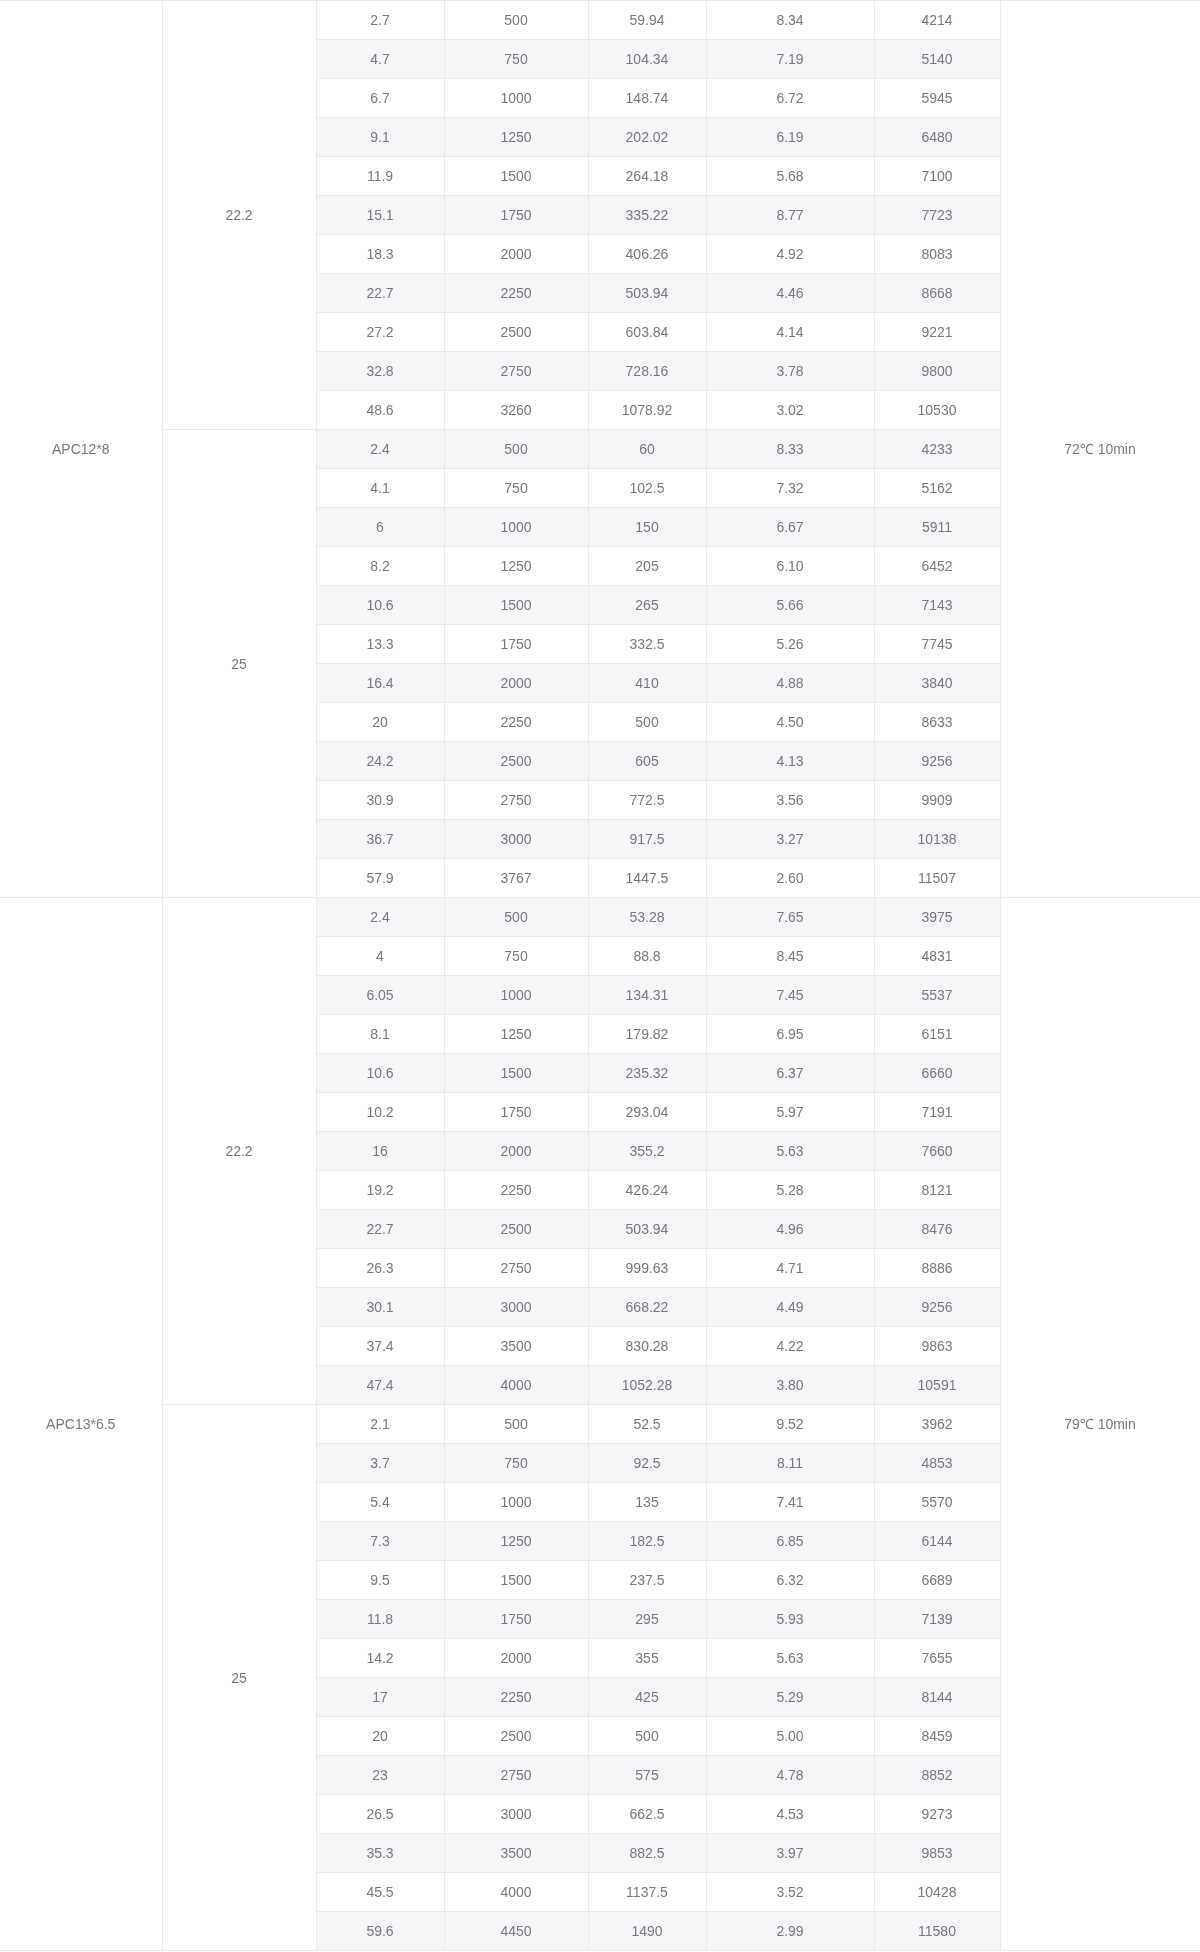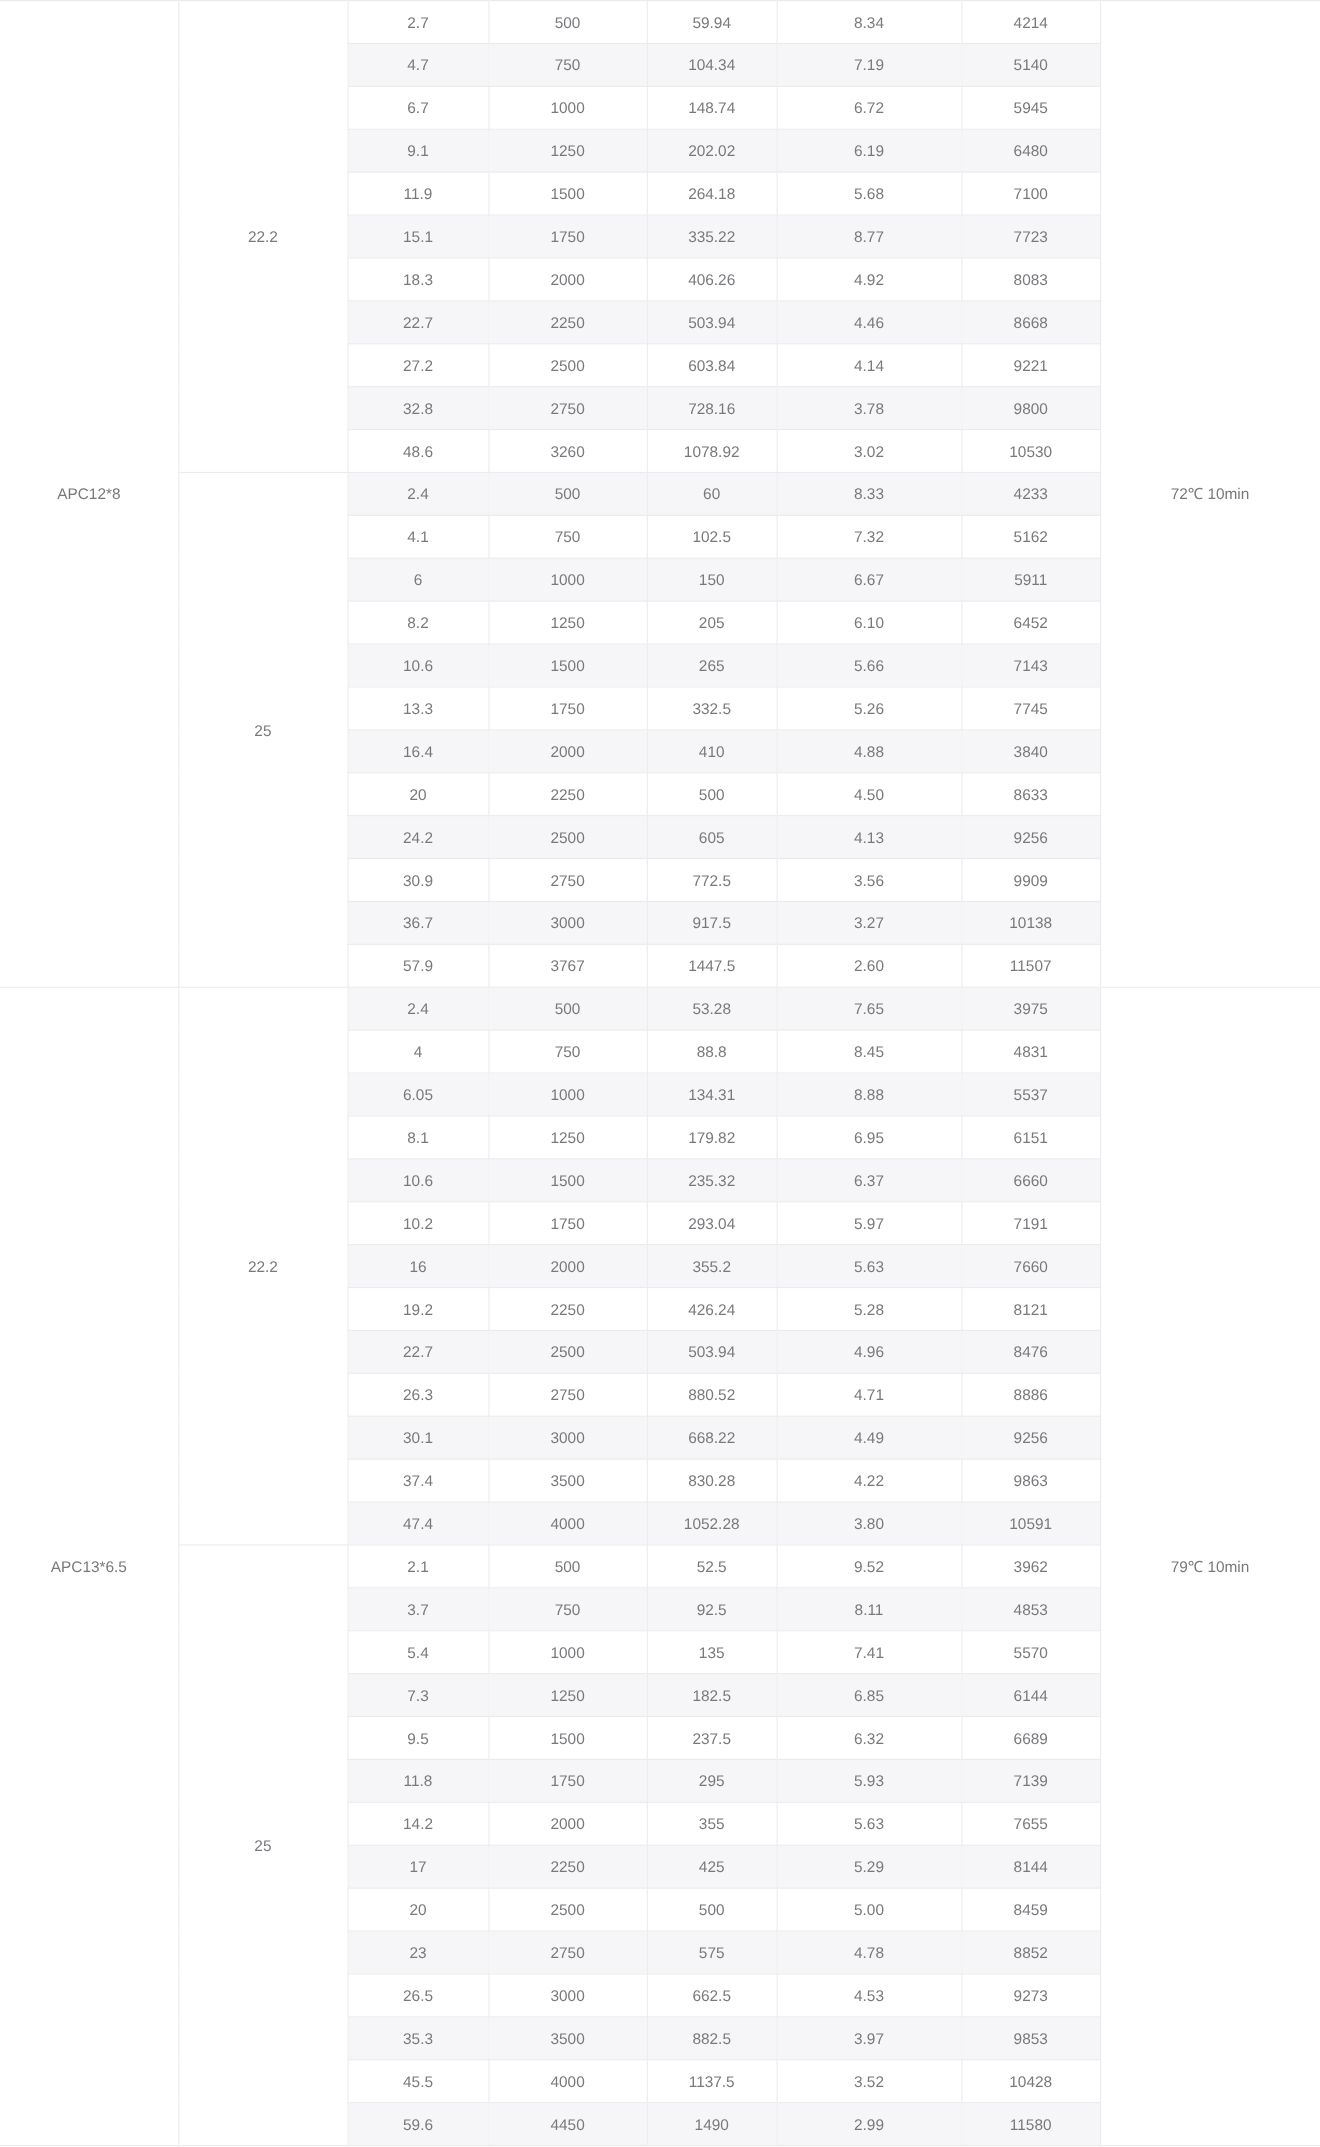--- a/index.html
+++ b/index.html
@@ -217,21 +217,21 @@
           <td class="data-cell">4</td>
           <td class="data-cell">750</td>
           <td class="data-cell">88.8</td>
           <td class="data-cell">8.45</td>
           <td class="data-cell">4831</td>
         </tr>
         <tr class="striped">
           <td class="data-cell">6.05</td>
           <td class="data-cell">1000</td>
           <td class="data-cell">134.31</td>
-          <td class="data-cell">8.88</td>
+          <td class="data-cell">7.45</td>
           <td class="data-cell">5537</td>
         </tr>
         <tr>
           <td class="data-cell">8.1</td>
           <td class="data-cell">1250</td>
           <td class="data-cell">179.82</td>
           <td class="data-cell">6.95</td>
           <td class="data-cell">6151</td>
         </tr>
         <tr class="striped">
@@ -265,21 +265,21 @@
         <tr class="striped">
           <td class="data-cell">22.7</td>
           <td class="data-cell">2500</td>
           <td class="data-cell">503.94</td>
           <td class="data-cell">4.96</td>
           <td class="data-cell">8476</td>
         </tr>
         <tr>
           <td class="data-cell">26.3</td>
           <td class="data-cell">2750</td>
-          <td class="data-cell">880.52</td>
+          <td class="data-cell">999.63</td>
           <td class="data-cell">4.71</td>
           <td class="data-cell">8886</td>
         </tr>
         <tr class="striped">
           <td class="data-cell">30.1</td>
           <td class="data-cell">3000</td>
           <td class="data-cell">668.22</td>
           <td class="data-cell">4.49</td>
           <td class="data-cell">9256</td>
         </tr>

